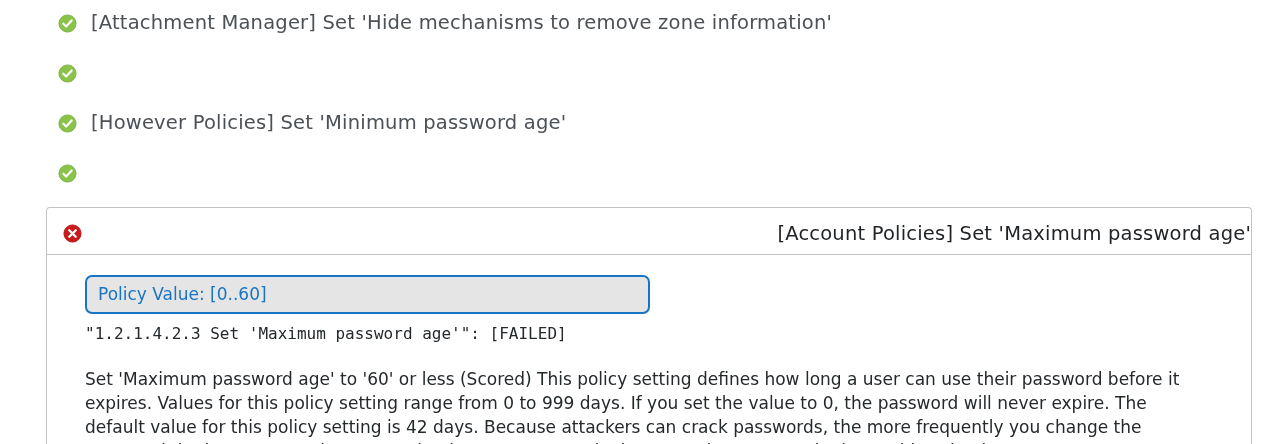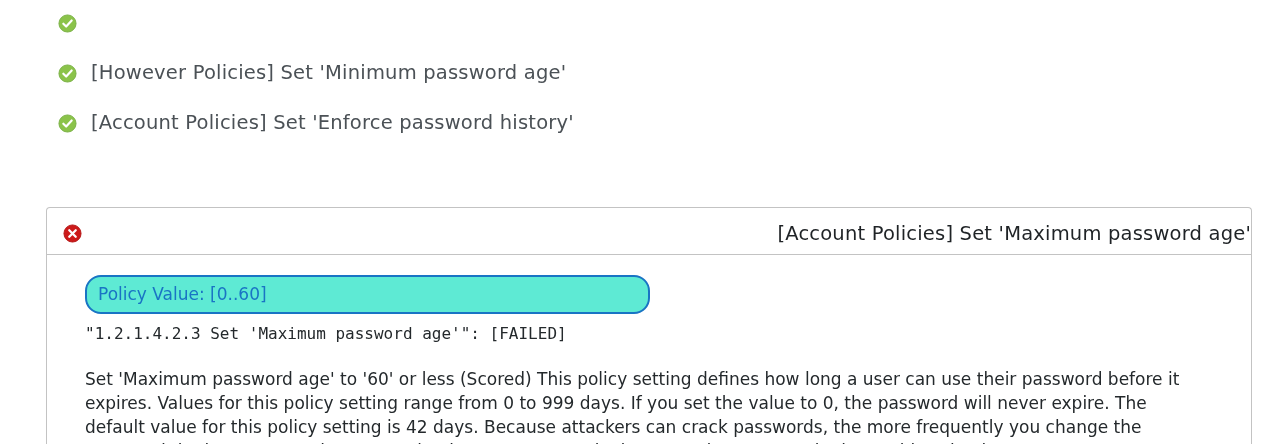--- a/index.html
+++ b/index.html
@@ -83,23 +83,23 @@
     padding: 20px 38px 0 38px;
   }
 
   .value-row {
     display: flex;
     gap: 5px;
     align-items: stretch;
   }
   .policy-box {
     flex: 0 0 565px;
-    background: #5eead4;
+    background: #e5e5e5;
     border: 2px solid #1974c4;
-    border-radius: 16px;
+    border-radius: 7px;
     color: #1974c4;
     font-size: 17px;
     line-height: 21px;
     padding: 7px 0 7px 11px;
     white-space: nowrap;
   }
   .actual-box {
     flex: 0 0 562px;
     background: #fceee9;
     border: 2px solid #c4191b;
@@ -129,20 +129,27 @@
     text-align: left;
   }
 </style>
 </head>
 <body>
 
 <div class="page">
 
   <div class="check-list">
 
+    <div class="check-row">
+      <svg class="icon-ok" viewBox="0 0 20 20">
+        <circle cx="10" cy="10" r="9" fill="#8bc34a" stroke="#78b043" stroke-width="1"></circle>
+        <path d="M5.6 10.2 L8.6 13.2 L14.4 6.8" fill="none" stroke="#ffffff" stroke-width="2.3" stroke-linecap="round" stroke-linejoin="round"></path>
+      </svg>
+      <span class="row-label">[Attachment Manager] Set 'Hide mechanisms to remove zone information'</span>
+    </div>
 
     <div class="check-row">
       <svg class="icon-ok" viewBox="0 0 20 20">
         <circle cx="10" cy="10" r="9" fill="#8bc34a" stroke="#78b043" stroke-width="1"></circle>
         <path d="M5.6 10.2 L8.6 13.2 L14.4 6.8" fill="none" stroke="#ffffff" stroke-width="2.3" stroke-linecap="round" stroke-linejoin="round"></path>
       </svg>
     </div>
 
     <div class="check-row">
       <svg class="icon-ok" viewBox="0 0 20 20">
@@ -150,21 +157,20 @@
         <path d="M5.6 10.2 L8.6 13.2 L14.4 6.8" fill="none" stroke="#ffffff" stroke-width="2.3" stroke-linecap="round" stroke-linejoin="round"></path>
       </svg>
       <span class="row-label">[However Policies] Set 'Minimum password age'</span>
     </div>
 
     <div class="check-row">
       <svg class="icon-ok" viewBox="0 0 20 20">
         <circle cx="10" cy="10" r="9" fill="#8bc34a" stroke="#78b043" stroke-width="1"></circle>
         <path d="M5.6 10.2 L8.6 13.2 L14.4 6.8" fill="none" stroke="#ffffff" stroke-width="2.3" stroke-linecap="round" stroke-linejoin="round"></path>
       </svg>
-      <span class="row-label">[Account Policies] Set 'Enforce password history'</span>
     </div>
 
   </div>
 
   <div class="fail-card">
 
     <div class="fail-card-header">
       <svg class="icon-fail" viewBox="0 0 20 20">
         <circle cx="10" cy="10" r="9" fill="#cc1a1a" stroke="#b31414" stroke-width="1"></circle>
         <path d="M6.6 6.6 L13.4 13.4 M13.4 6.6 L6.6 13.4" fill="none" stroke="#ffffff" stroke-width="2.4" stroke-linecap="round"></path>

